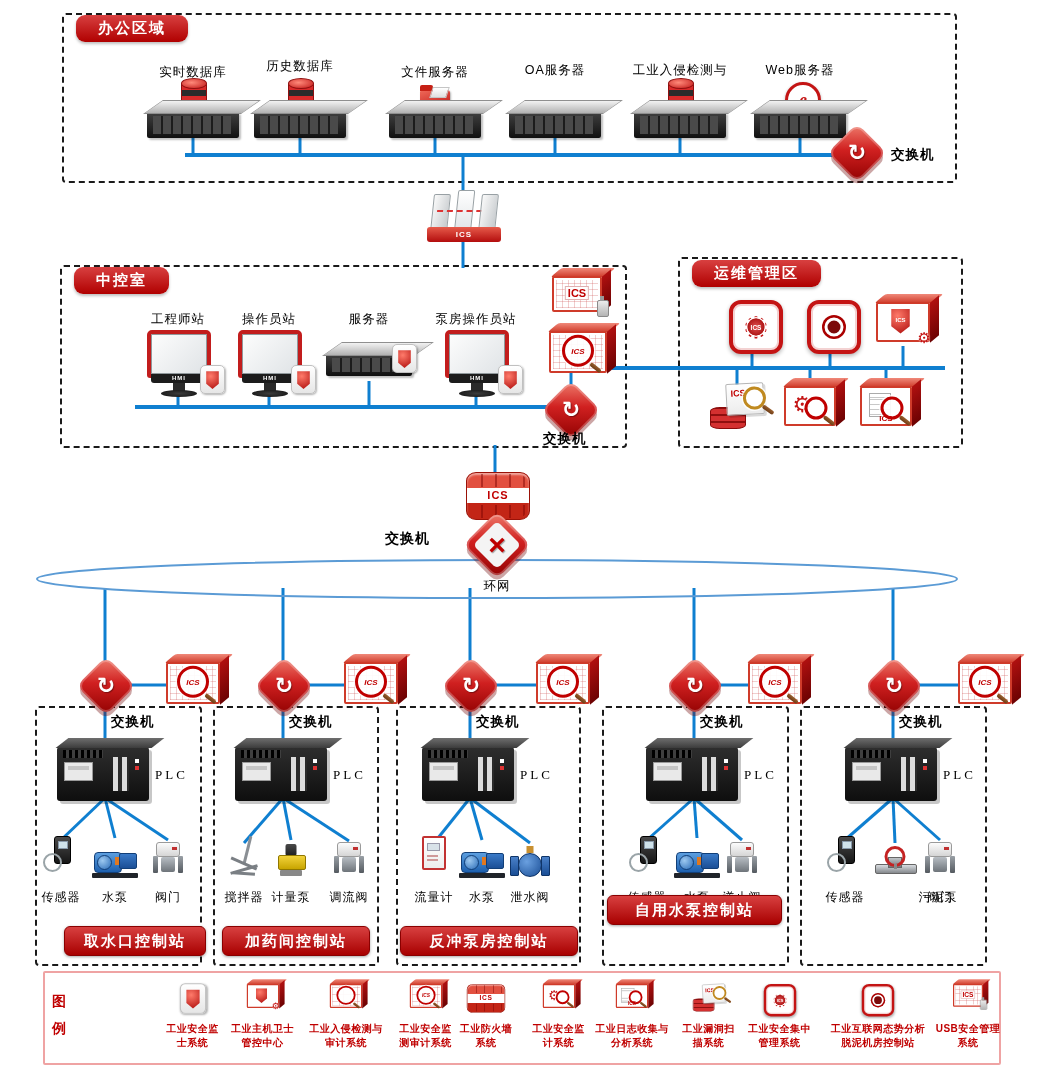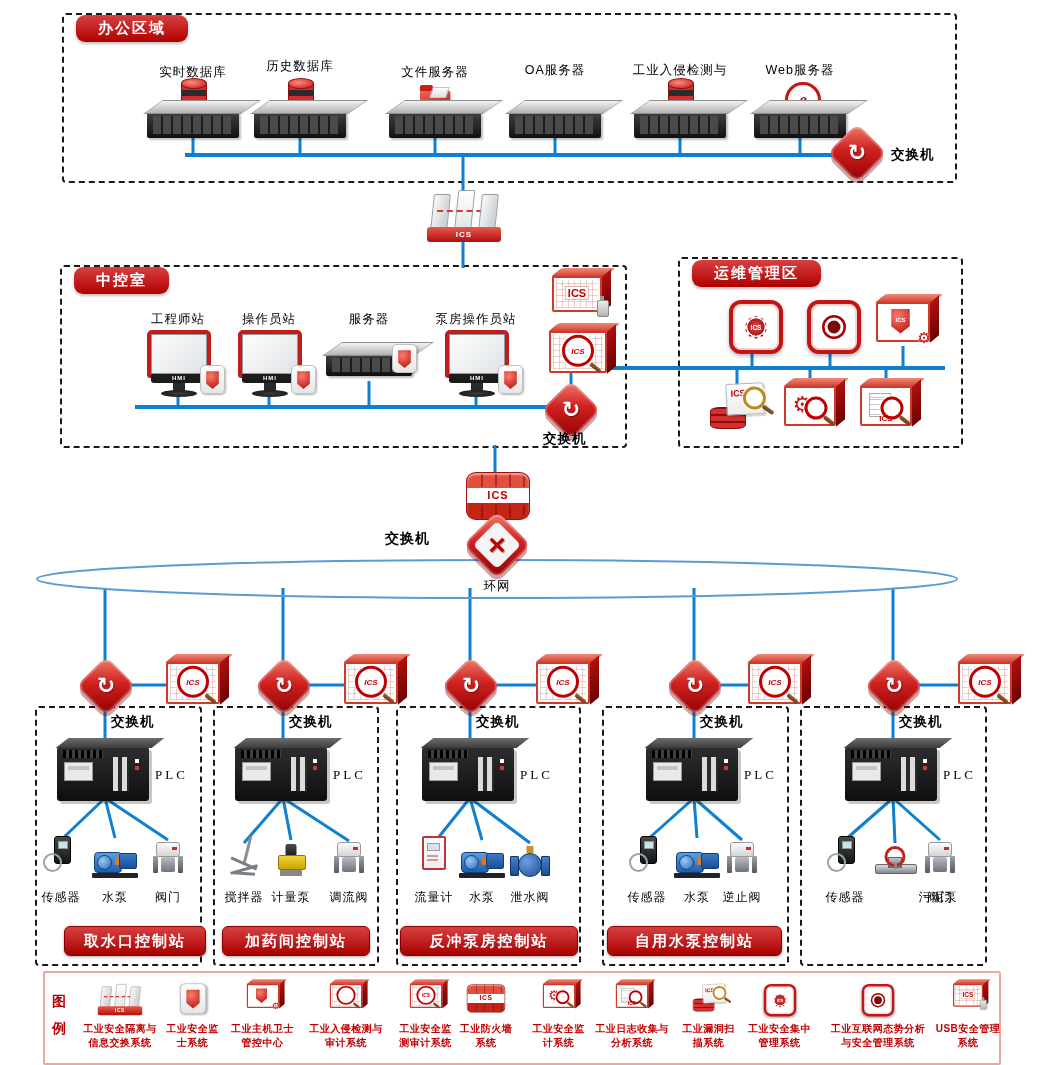--- a/index.html
+++ b/index.html
@@ -582,21 +582,21 @@
       <i class="body"></i>
       <i class="mot"></i>
     </div>
   <div class="dv dv-valve" style="left:724px;top:842px">
       <i class="act"></i>
       <i class="vb"></i>
     </div>
   <div class="dl" style="left:617px;top:889px;width:60px">传感器</div>
   <div class="dl" style="left:667px;top:889px;width:60px">水泵</div>
   <div class="dl" style="left:712px;top:889px;width:60px">逆止阀</div>
-  <div class="stl" style="left:607px;top:926px;width:173px">自用水泵控制站</div>
+  <div class="stl" style="left:607px;top:895px;width:173px">自用水泵控制站</div>
 
   <div class="ic ic-sw" style="left:873px;top:665px">
       <b>↻</b>
     </div>
   <div class="ic cube" style="left:958px;top:662px;width:54px;height:42px">
     <i class="ct"></i>
       <i class="cs"></i>
     <div class="cf grid">
         <span class="magc">
           <u>ICS</u>
@@ -623,32 +623,20 @@
       <i class="act"></i>
       <i class="vb"></i>
     </div>
   <div class="dl" style="left:815px;top:889px;width:60px">传感器</div>
   <div class="dl" style="left:908px;top:889px;width:60px">污泥泵</div>
   <div class="dl" style="left:910px;top:889px;width:60px">阀门</div>
 
   <div class="lg-t">图
 例</div>
 
-  <div class="lg-item" style="left:65px;width:110px">
-    <div class="lg-ic">
-        <div class="ic-gate sc" style="position:absolute">
-      <i class="s a"></i>
-          <i class="s b"></i>
-          <i class="s c"></i>
-          <b>ICS</b>
-        </div>
-      </div>
-    <div class="lg-lb">工业安全隔离与
-信息交换系统</div>
-  </div>
   <div class="lg-item" style="left:140px;width:105px">
     <div class="lg-ic">
         <span class="badge" style="left:50%;top:2px;right:auto;bottom:auto;transform:translateX(-50%) scale(1.05)">
           <i class="shld"></i>
         </span>
       </div>
     <div class="lg-lb">工业安全监
 士系统</div>
   </div>
   <div class="lg-item" style="left:210px;width:105px">
@@ -755,21 +743,21 @@
 描系统</div>
   </div>
   <div class="lg-item" style="left:813px;width:130px">
     <div class="lg-ic">
         <div class="appic sc" style="position:absolute">
       <i class="gear">⚙</i>
           <u class="lens"></u>
         </div>
       </div>
     <div class="lg-lb">工业互联网态势分析
-与安全管理系统</div>
+脱泥机房控制站</div>
   </div>
   <div class="lg-item" style="left:913px;width:110px">
     <div class="lg-ic">
         <div class="cube sc" style="width:50px;height:38px">
       <i class="ct"></i>
           <i class="cs"></i>
           <div class="cf grid">
             <b class="icsb">ICS</b>
           </div>
           <i class="plug"></i>

